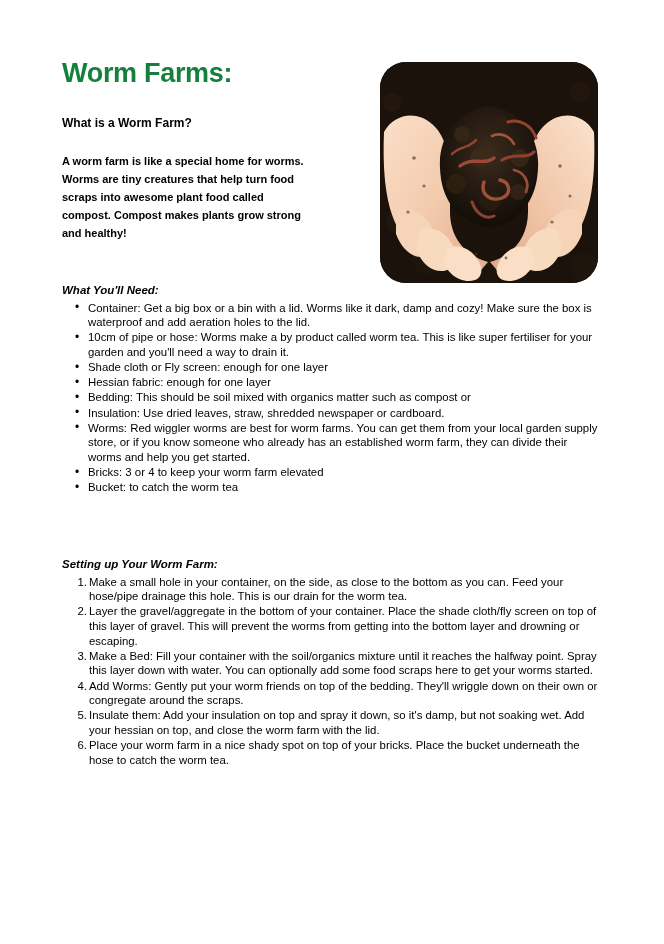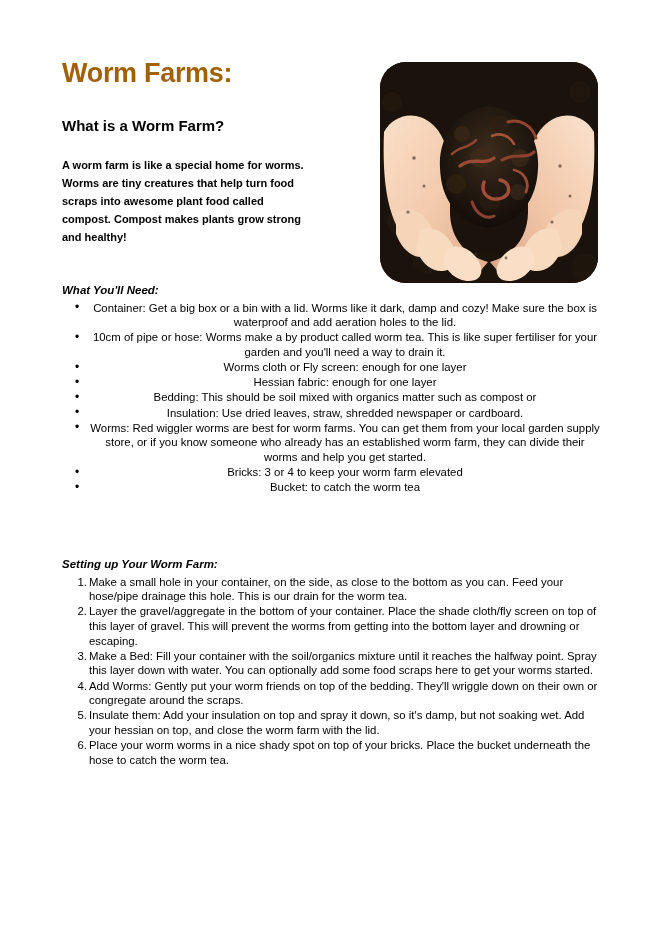--- a/index.html
+++ b/index.html
@@ -30,24 +30,24 @@
     left: 62px;
     top: 58px;
     width: 310px;
   }
   .doc-title {
     font-size: 27px;
     font-weight: bold;
     line-height: 1.18;
     letter-spacing: -0.3px;
     margin: 0;
-    color: #a16207;
+    color: #15803d;
   }
   .sub-heading {
-    font-size: 15px;
+    font-size: 12px;
     font-weight: bold;
     margin: 26px 0 0 0;
     line-height: 1.3;
   }
   .intro-para {
     font-size: 11px;
     font-weight: bold;
     line-height: 1.62;
     margin: 22px 0 0 0;
     width: 252px;
@@ -84,21 +84,20 @@
     list-style: none;
     margin: 0;
     padding: 0;
   }
   ul.need-list > li {
     position: relative;
     padding-left: 26px;
     font-size: 11.4px;
     line-height: 1.285;
     margin: 0 0 0.5px 0;
-    text-align: center;
   }
   ul.need-list > li::before {
     content: "\2022";
     position: absolute;
     left: 13px;
     top: -0.5px;
     font-size: 12px;
     line-height: 1.285;
   }
 
@@ -229,39 +228,39 @@
         <circle cx="126" cy="196" r="1.4"></circle>
       </g>
     </svg>
   </div>
 
   <div class="section" style="top:283px;">
     <div class="section-heading">What You'll Need:</div>
     <ul class="need-list">
       <li>Container: Get a big box or a bin with a lid. Worms like it dark, damp and cozy! Make sure the box is waterproof and add aeration holes to the lid.</li>
       <li>10cm of pipe or hose: Worms make a by product called worm tea. This is like super fertiliser for your garden and you'll need a way to drain it.</li>
-      <li>Worms cloth or Fly screen: enough for one layer</li>
+      <li>Shade cloth or Fly screen: enough for one layer</li>
       <li>Hessian fabric: enough for one layer</li>
       <li>Bedding: This should be soil mixed with organics matter such as compost or</li>
       <li>Insulation: Use dried leaves, straw, shredded newspaper or cardboard.</li>
       <li>Worms: Red wiggler worms are best for worm farms. You can get them from your local garden supply store, or if you know someone who already has an established worm farm, they can divide their worms and help you get started.</li>
       <li>Bricks: 3 or 4 to keep your worm farm elevated</li>
       <li>Bucket: to catch the worm tea</li>
     </ul>
   </div>
 
   <div class="section" style="top:557px;">
     <div class="section-heading">Setting up Your Worm Farm:</div>
     <ol class="steps-list">
       <li>Make a small hole in your container, on the side, as close to the bottom as you can. Feed your hose/pipe drainage this hole. This is our drain for the worm tea.</li>
       <li>Layer the gravel/aggregate in the bottom of your container. Place the shade cloth/fly screen on top of this layer of gravel. This will prevent the worms from getting into the bottom layer and drowning or escaping.</li>
       <li>Make a Bed: Fill your container with the soil/organics mixture until it reaches the halfway point. Spray this layer down with water. You can optionally add some food scraps here to get your worms started.</li>
       <li>Add Worms: Gently put your worm friends on top of the bedding. They'll wriggle down on their own or congregate around the scraps.</li>
       <li>Insulate them: Add your insulation on top and spray it down, so it's damp, but not soaking wet. Add your hessian on top, and close the worm farm with the lid.</li>
-      <li>Place your worm worms in a nice shady spot on top of your bricks. Place the bucket underneath the hose to catch the worm tea.</li>
+      <li>Place your worm farm in a nice shady spot on top of your bricks. Place the bucket underneath the hose to catch the worm tea.</li>
     </ol>
   </div>
 
   <div class="footer">
 
     
 
     
 
     

